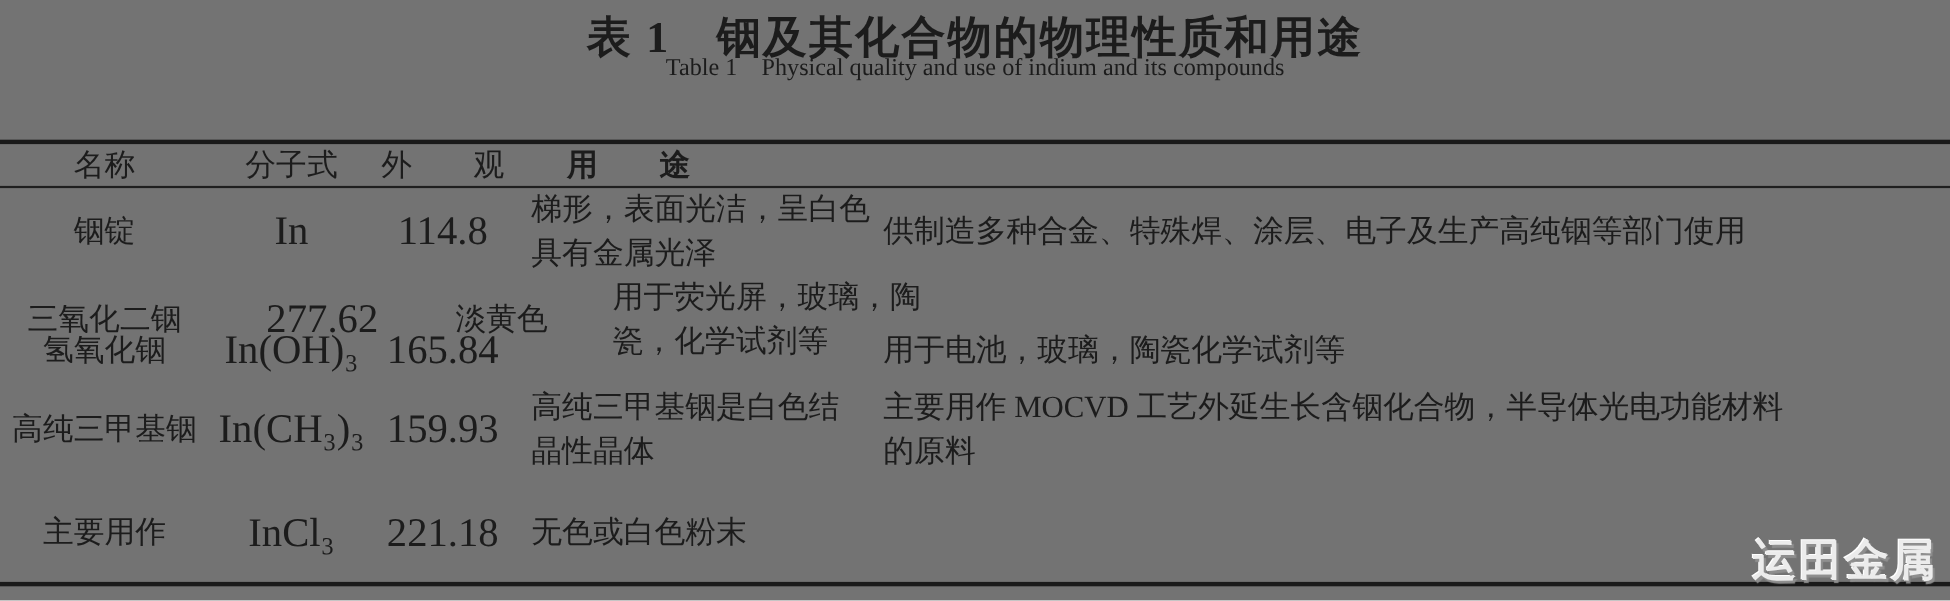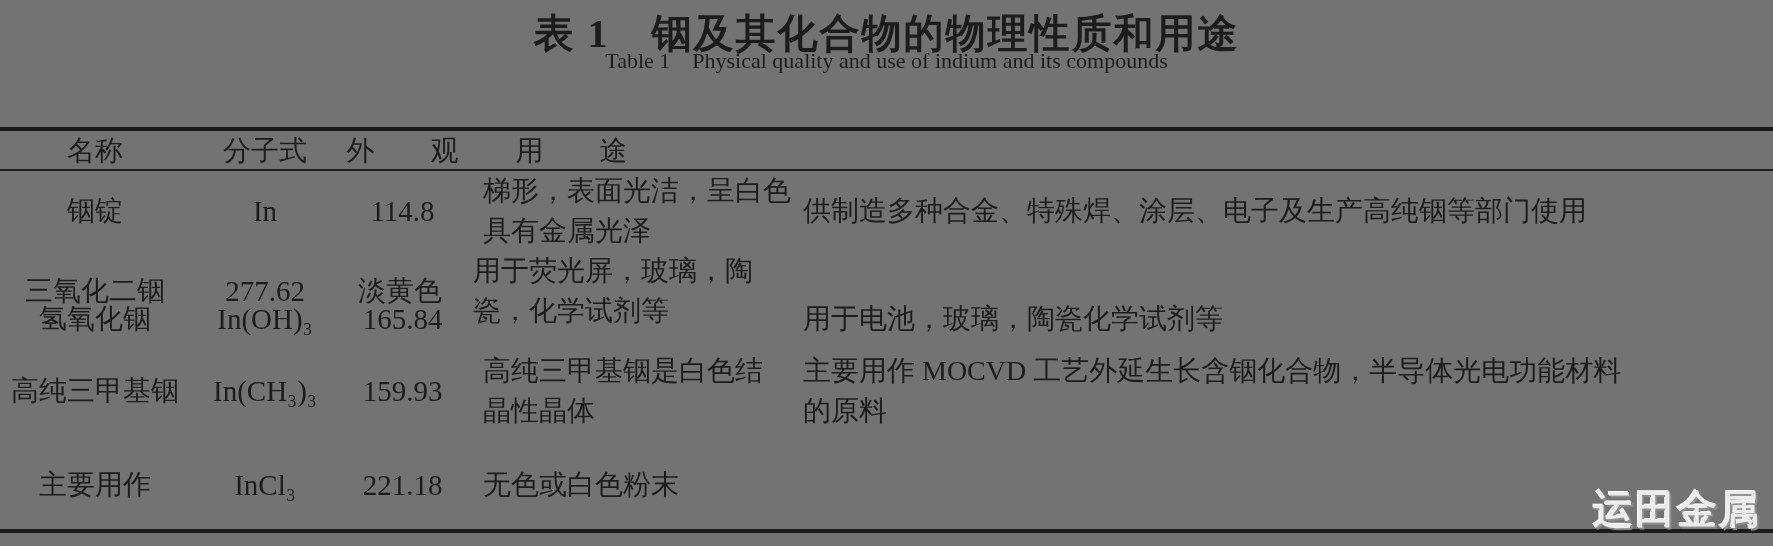--- a/index.html
+++ b/index.html
@@ -41,49 +41,49 @@
   }
 
   .trow {
     display: grid;
     grid-template-columns: 190px 150px 125px 330px 1fr;
     align-items: center;
   }
 
   .trow-header { height: 40px; border-bottom: 2px solid #1f1f1f; }
   .trow-1 { height: 80px; }
-  .trow-2 { height: 45px; }
+  .trow-2 { height: 45px; gap: 28px; }
   .trow-3 { height: 45px; }
   .trow-4 { height: 100px; }
   .trow-5 { height: 88px; }
 
   .cell {
     font-size: 28px;
     line-height: 40px;
     color: #1c1c1c;
   }
 
   .c-center { text-align: center; }
 
-  .c-weight, .c-formula { font-size: 29px; }
+  .c-weight, .c-formula { font-size: 37px; }
 
   .c-app {
     text-align: left;
     padding-left: 18px;
     white-space: pre-line;
   }
 
   .c-use {
     text-align: left;
     padding-left: 8px;
     padding-right: 20px;
     white-space: pre-line;
   }
 
-  .h-use { padding-right: 117px; }
+  .h-use { padding-right: 117px; font-weight: bold; }
 
   .watermark {
     position: absolute;
     top: 482px;
     right: 12px;
     font-size: 40px;
     font-weight: bold;
     letter-spacing: 2px;
     color: #ececec;
     text-shadow: 2px 2px 1px #8f8f8f, -1px -1px 0 #ffffff;

